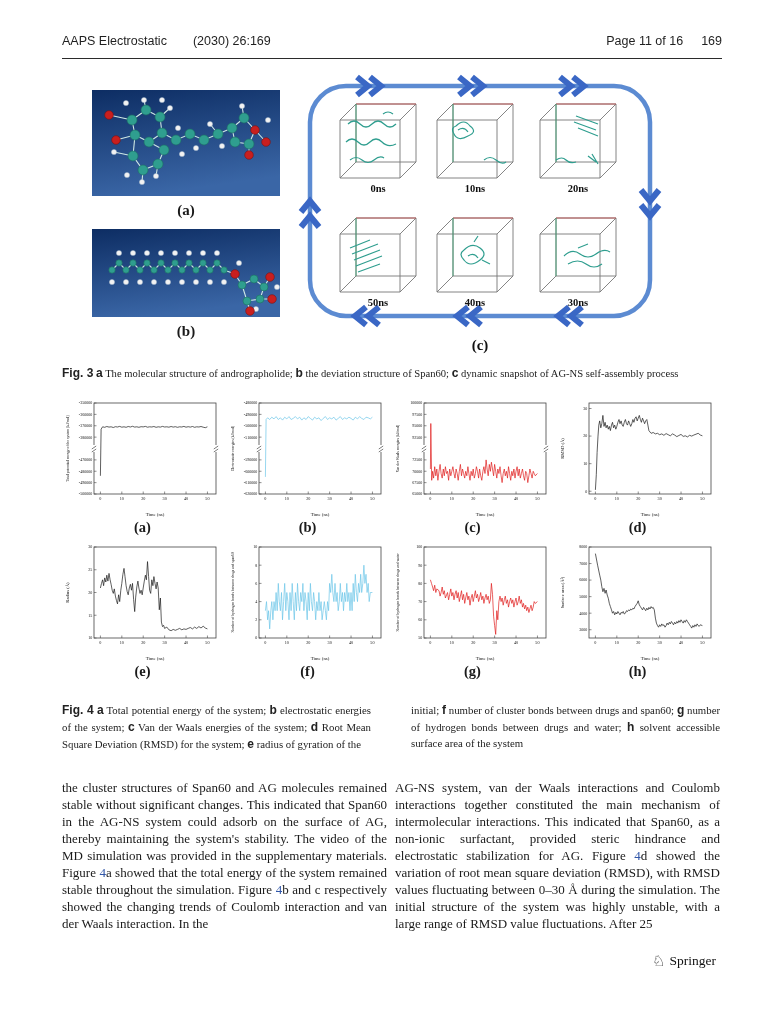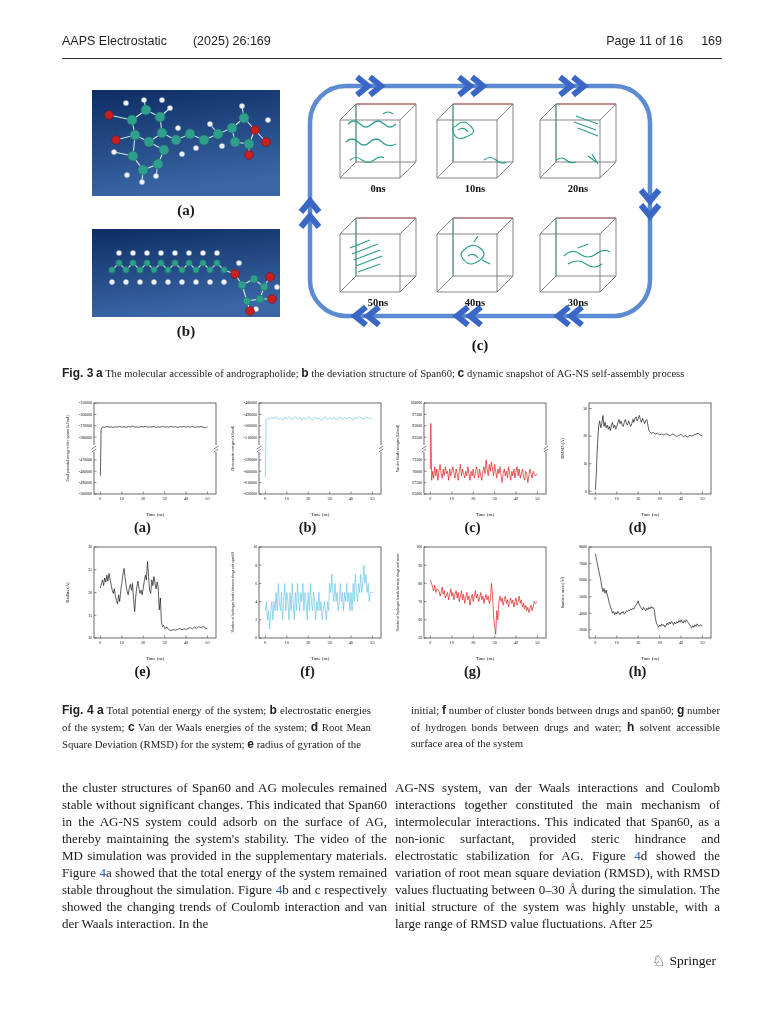--- a/index.html
+++ b/index.html
@@ -38,21 +38,21 @@
   
   .tick-t{font-family:"Liberation Serif",serif;fill:#111;}
 </style>
 </head>
 <body>
 
 <div class="page">
 
   <div class="hdr">
     <div>
-      <span>AAPS Electrostatic</span><span class="gap"></span><span>(2025) 26:169</span>
+      <span>AAPS Electrostatic</span><span class="gap"></span><span>(2030) 26:169</span>
     </div>
     <div>
       <span>Page 11 of 16</span><span class="gap" style="width:18px"></span><span>169</span>
     </div>
   </div>
   <div class="rule"></div>
 
   <div class="fig3">
     <div class="fig3-left">
       <svg id="mol-a" width="188" height="106" viewBox="0 0 188 106">
@@ -215,21 +215,21 @@
           <text x="290" y="128">20ns</text>
           <text x="90" y="242">50ns</text>
           <text x="187" y="242">40ns</text>
           <text x="290" y="242">30ns</text>
           <text x="192" y="286" font-size="15">(c)</text>
         </g>
       </svg>
     </div>
   </div>
 
-  <div class="cap cap3"><span class="seg-b">Fig. 3</span><span>  </span><span class="seg-b">a</span><span> The molecular accessible of andrographolide; </span><span class="seg-b">b</span><span> the deviation structure of Span60; </span><span class="seg-b">c</span><span> dynamic snapshot of AG-NS self-assembly process</span></div>
+  <div class="cap cap3"><span class="seg-b">Fig. 3</span><span>  </span><span class="seg-b">a</span><span> The molecular structure of andrographolide; </span><span class="seg-b">b</span><span> the deviation structure of Span60; </span><span class="seg-b">c</span><span> dynamic snapshot of AG-NS self-assembly process</span></div>
 
   <div class="fig4">
     <div class="chart-cell">
       <svg width="160" height="120" viewBox="0 0 160 120">
           <rect x="31" y="5" width="122" height="91" fill="none" stroke="#444" stroke-width="0.8"></rect>
           <line x1="31" y1="5" x2="33.5" y2="5" stroke="#444" stroke-width="0.6"></line>
           <text x="29.2" y="6.4" text-anchor="end" font-size="4" class="tick-t">-350000</text>
           <line x1="31" y1="16.375" x2="33.5" y2="16.375" stroke="#444" stroke-width="0.6"></line>
           <text x="29.2" y="17.775" text-anchor="end" font-size="4" class="tick-t">-360000</text>
           <line x1="31" y1="27.75" x2="33.5" y2="27.75" stroke="#444" stroke-width="0.6"></line>

